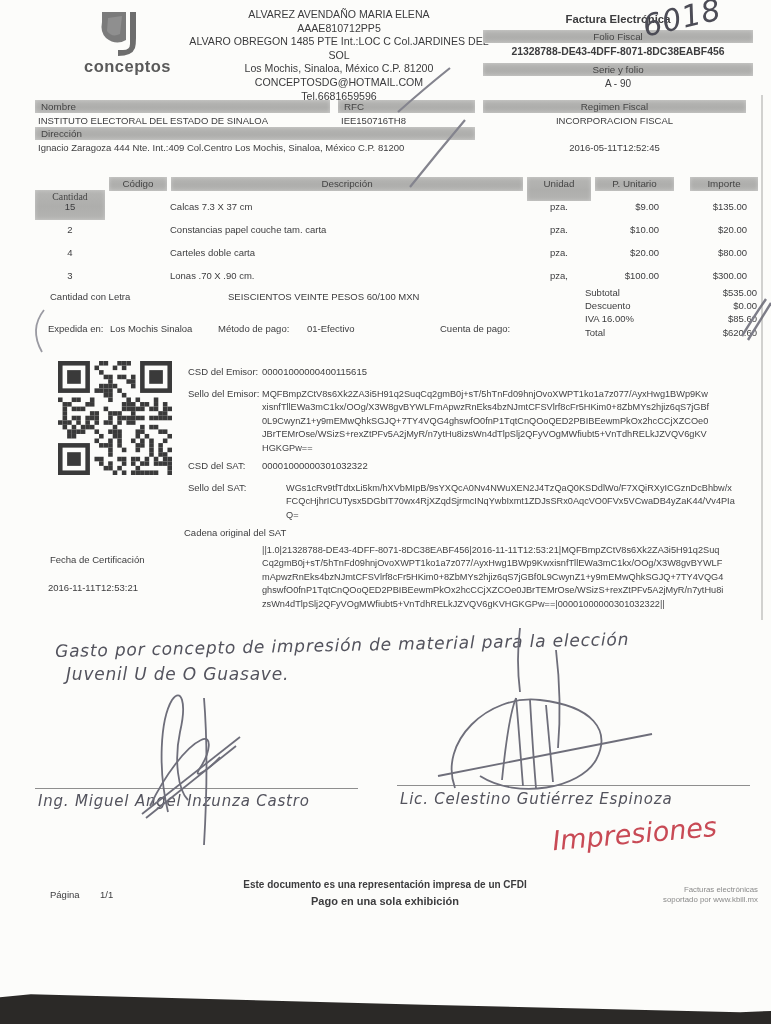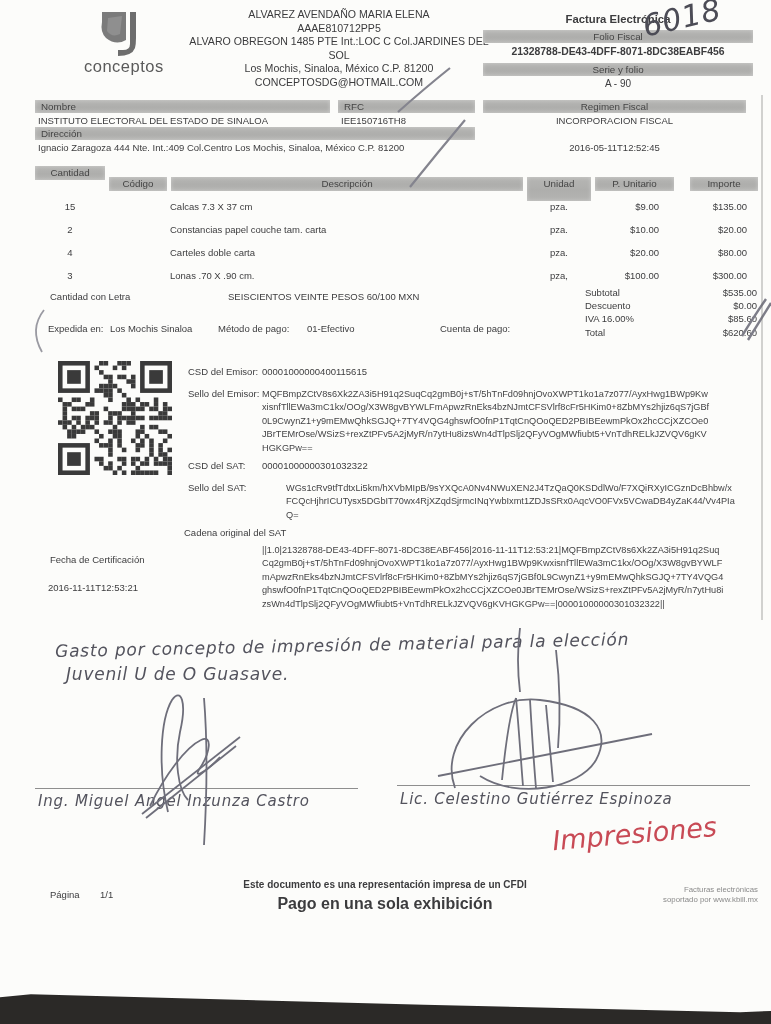--- a/index.html
+++ b/index.html
@@ -28,28 +28,29 @@
 
 <div class="page">
 
   <div class="abs" style="left:96px;top:10px;">
     <svg width="50" height="48" viewBox="0 0 50 48">
       <path d="M6 2 L34 2 L34 34 Q34 40 27 40 L22 40 L22 46 Q36 46 39 38 Q40 34 40 28 L40 2 L40 2 L6 2 Z" fill="#6d6d6d"></path>
       <path d="M6 2 L30 2 L30 30 Q20 36 10 28 Q4 22 6 12 Z" fill="#7b7b7b"></path>
       <path d="M12 8 L26 6 L24 24 Q16 28 11 21 Z" fill="#8f8f8f"></path>
     </svg>
   </div>
-  <div class="abs" style="left:84px;top:57px;width:110px;font-size:16.5px;color:#5a5a5a;letter-spacing:.5px;">conceptos</div>
+  <div class="abs" style="left:84px;top:57px;width:110px;font-size:16.5px;color:#5a5a5a;letter-spacing:.5px;font-weight:bold;">conceptos</div>
 
   <div class="abs center" style="left:188px;top:8px;width:302px;font-size:10.6px;line-height:13.6px;color:#3b3b3d;">
     <div>ALVAREZ AVENDAÑO MARIA ELENA</div>
     <div>AAAE810712PP5</div>
     <div>ALVARO OBREGON  1485 PTE Int.:LOC C Col.JARDINES DEL SOL</div>
     <div>Los Mochis, Sinaloa, México C.P. 81200</div>
     <div>CONCEPTOSDG@HOTMAIL.COM</div>
+    <div>Tel.6681659596</div>
   </div>
 
   <div class="abs b center" style="left:483px;top:13px;width:270px;font-size:11.3px;">Factura Electrónica</div>
   <div class="abs bar center" style="left:483px;top:30px;width:270px;">Folio Fiscal</div>
   <div class="abs b center" style="left:483px;top:46px;width:270px;font-size:10.4px;">21328788-DE43-4DFF-8071-8DC38EABF456</div>
   <div class="abs bar center" style="left:483px;top:63px;width:270px;">Serie y folio</div>
   <div class="abs center" style="left:483px;top:78px;width:270px;font-size:10px;">A - 90</div>
 
   <div class="abs hand" style="left:642px;top:0px;font-size:30px;transform:rotate(-13deg);color:#4c4c56;">6018</div>
 
@@ -59,21 +60,21 @@
 
   <div class="abs small" style="left:38px;top:115px;width:300px;">INSTITUTO ELECTORAL DEL ESTADO DE SINALOA</div>
   <div class="abs small" style="left:341px;top:115px;width:130px;">IEE150716TH8</div>
   <div class="abs small center" style="left:483px;top:115px;width:263px;">INCORPORACION FISCAL</div>
 
   <div class="abs bar left" style="left:35px;top:127px;width:440px;">Dirección</div>
 
   <div class="abs small" style="left:38px;top:142px;width:460px;">Ignacio Zaragoza  444 Nte. Int.:409 Col.Centro Los Mochis, Sinaloa, México C.P. 81200</div>
   <div class="abs small center" style="left:483px;top:142px;width:263px;">2016-05-11T12:52:45</div>
 
-  <div class="abs bar center" style="left:35px;top:166px;width:70px;height:14px;line-height:14px;">Cantidad</div>
+  <div class="abs bar center" style="left:35px;top:190px;width:70px;height:30px;line-height:14px;font-family:Liberation Serif, serif;">Cantidad</div>
   <div class="abs bar center" style="left:109px;top:177px;width:58px;height:14px;line-height:14px;">Código</div>
   <div class="abs bar center" style="left:171px;top:177px;width:352px;height:14px;line-height:14px;">Descripción</div>
   <div class="abs bar center" style="left:527px;top:177px;width:64px;height:24px;line-height:14px;">Unidad</div>
   <div class="abs bar center" style="left:595px;top:177px;width:79px;height:14px;line-height:14px;">P. Unitario</div>
   <div class="abs bar center" style="left:690px;top:177px;width:68px;height:14px;line-height:14px;">Importe</div>
 
   <div class="abs small center" style="left:35px;top:201px;width:70px;">15</div>
   <div class="abs small" style="left:170px;top:201px;width:350px;">Calcas 7.3 X 37 cm</div>
   <div class="abs small center" style="left:527px;top:201px;width:64px;">pza.</div>
   <div class="abs small right" style="left:585px;top:201px;width:74px;">$9.00</div>
@@ -343,21 +344,21 @@
   <div class="abs hand" style="left:38px;top:792px;font-size:15px;white-space:nowrap;">Ing. Miguel Angel Inzunza Castro</div>
 
   <div class="abs sigline" style="left:397px;top:785px;width:353px;"></div>
   <div class="abs hand" style="left:400px;top:790px;font-size:15px;white-space:nowrap;">Lic. Celestino Gutiérrez Espinoza</div>
 
   <div class="abs redhand" style="left:552px;top:818px;font-size:27px;transform:rotate(-5deg);">Impresiones</div>
 
   <div class="abs small" style="left:50px;top:889px;">Página</div>
   <div class="abs small" style="left:100px;top:889px;">1/1</div>
   <div class="abs b center" style="left:185px;top:879px;width:400px;font-size:10px;">Este documento es una representación impresa de un CFDI</div>
-  <div class="abs b center" style="left:185px;top:895px;width:400px;font-size:16px;">Pago en una sola exhibición</div>
+  <div class="abs b center" style="left:185px;top:895px;width:400px;font-size:11px;">Pago en una sola exhibición</div>
   <div class="abs right" style="left:630px;top:885px;width:128px;font-size:7.8px;line-height:9.5px;color:#8a8a8a;">
     <div>Facturas electrónicas</div>
     <div>soportado por www.kbill.mx</div>
   </div>
 
   <svg class="overlay" width="771" height="1024" viewBox="0 0 771 1024" fill="none">
 
     <path d="M398,112 Q425,88 450,68" stroke="#84848e" stroke-width="2.2"></path>
     <path d="M410,187 Q438,152 465,120" stroke="#84848e" stroke-width="2.2"></path>
 

